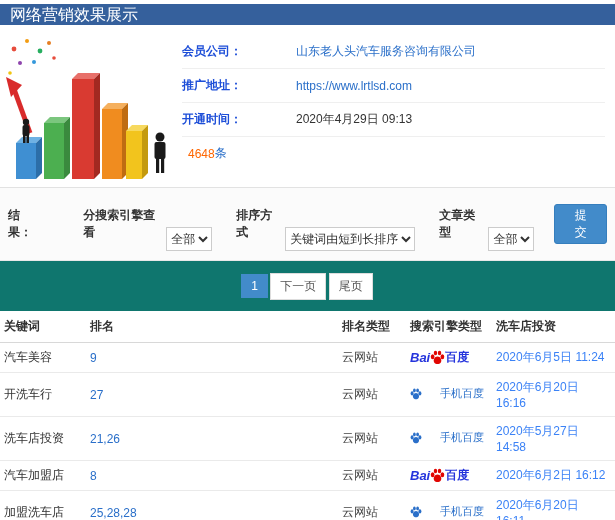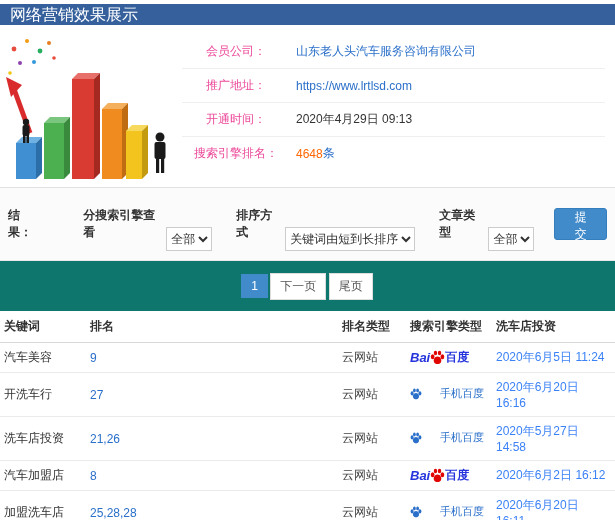--- a/index.html
+++ b/index.html
@@ -10,39 +10,39 @@
   }
   .topbar {
     margin-top: 4px; background: #35609c; color: #fff;
     height: 21px; line-height: 21px; padding: 0 10px; font-size: 16px;
   }
   .info-panel { display: flex; padding: 6px 0 4px 0; border-bottom: 1px solid #e2e2e2; }
   .chart-box { width: 182px; height: 152px; flex: none; }
   .info-rows { flex: 1; padding: 4px 10px 0 0; }
   .info-row { display: flex; align-items: center; padding: 8px 0; border-bottom: 1px solid #efefef; }
   .info-row:last-child { border-bottom: none; }
-  .info-label { width: 108px; text-align: center; font-weight: normal; color: #ec4899; flex: none; }
+  .info-label { width: 108px; text-align: left; font-weight: bold; color: #1d4ed8; flex: none; }
   .info-value { margin-left: 6px; }
   .info-value.link { color: #2a6fc9; cursor: pointer; }
   .info-value.highlight { color: #ff6600; }
   .info-suffix { color: #2a6fc9; }
   .filter-section {
     background: #fbfbfb; border-bottom: 1px solid #e8e8e8;
     padding: 9px 8px; display: flex; align-items: center; justify-content: space-between; gap: 16px;
   }
   .result-label { font-weight: bold; color: #333; }
   .filter-controls { display: flex; align-items: center; }
   .f-label { font-weight: bold; margin: 0 4px 0 24px; color: #333; }
   select {
     height: 24px; border: 1px solid #ccc; background: #fff;
     font-size: 12px; font-family: inherit; color: #333; margin-top: 30px;
   }
   .submit-btn {
     background: #428bca; color: #fff; border: 1px solid #357ebd; border-radius: 3px;
-    height: 32px; padding: 0 14px; margin-left: 20px; font-size: 12px; cursor: pointer;
+    height: 40px; padding: 0 14px; margin-left: 20px; font-size: 12px; cursor: pointer;
     font-family: inherit;
   }
   .pagination { text-align: center; padding: 12px 0 11px 0; background: #0f766e; }
   .pagination a {
     display: inline-block; min-width: 14px; padding: 4px 9px; border: 1px solid #ddd;
     margin-left: -1px; color: #555; text-decoration: none; font-size: 12px; background: #fff;
     cursor: pointer;
   }
   .pagination a.active { background: #428bca; border-color: #428bca; color: #fff; }
   table { width: 100%; border-collapse: collapse; font-size: 12px; }
@@ -124,21 +124,20 @@
       </div>
       <div class="info-row">
         <span class="info-label">推广地址：</span>
         <span class="info-value link">https://www.lrtlsd.com</span>
       </div>
       <div class="info-row">
         <span class="info-label">开通时间：</span>
         <span class="info-value text">2020年4月29日 09:13</span>
       </div>
       <div class="info-row">
-        <span class="info-label">搜索引擎排名：</span>
         <span class="info-value highlight">4648</span>
         <span class="info-suffix">条</span>
       </div>
     </div>
 </div>
 
 <div class="filter-section">
   <span class="result-label">结果：</span>
   <div class="filter-controls">
     <span class="f-label">分搜索引擎查看</span>

